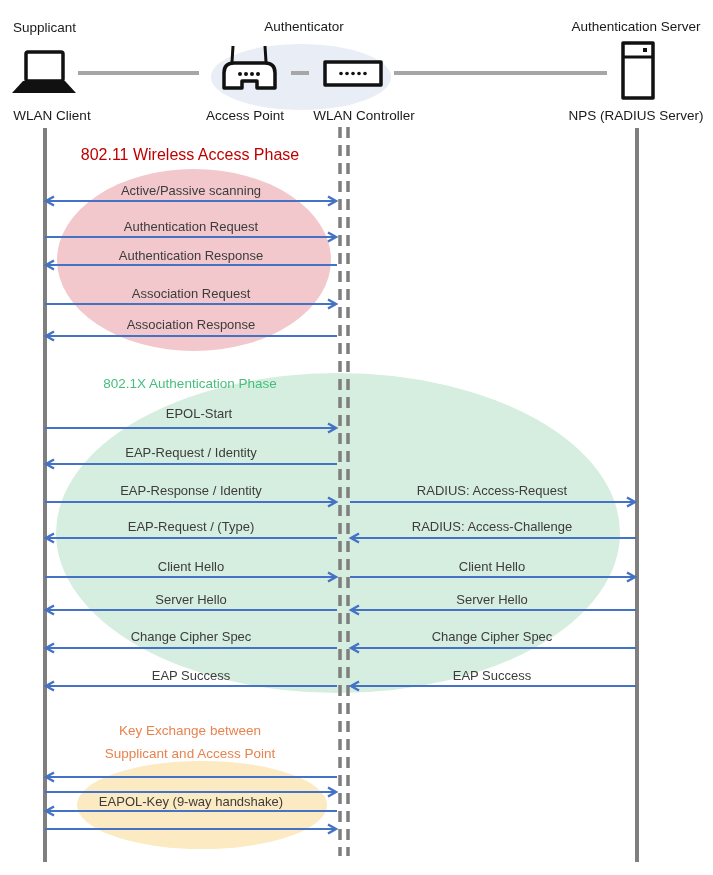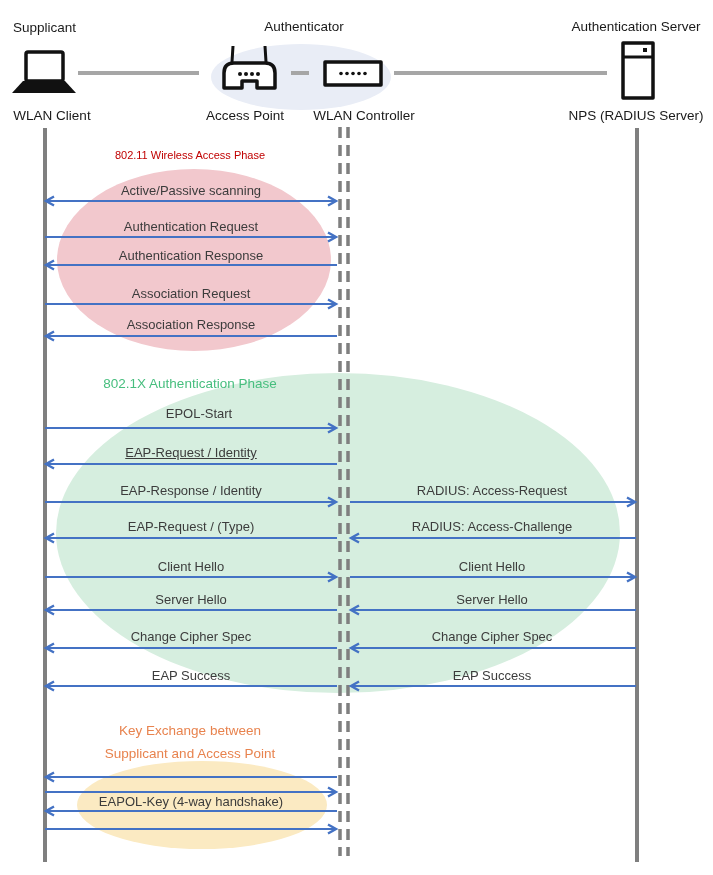--- a/index.html
+++ b/index.html
@@ -7,21 +7,21 @@
     position:relative;width:713px;height:875px;background:#ffffff;
     font-family:"Liberation Sans",sans-serif;overflow:hidden;
   }
   .diagram-svg{position:absolute;left:0;top:0;width:713px;height:875px;}
   .lbl{
     position:absolute;white-space:nowrap;font-size:13px;color:#3C3C3C;
     transform:translateX(-50%);line-height:16px;
   }
   .hdr{font-size:13.5px;color:#1a1a1a;}
   .left-anchor{transform:none;}
-  .t-red{color:#C00000;font-size:11px;text-align:center;}
+  .t-red{color:#C00000;font-size:16px;text-align:center;}
   .t-green{color:#47BE7E;font-size:13.5px;}
   .t-orange{color:#E8834E;font-size:13.5px;text-align:right;}
   .arrow{stroke:#4472C4;stroke-width:2;}
   .lifeline{stroke:#7F7F7F;stroke-width:4;}
   .lifeline-dashed{stroke:#7F7F7F;stroke-width:3.5;stroke-dasharray:11 7;}
   .connector{stroke:#A6A6A6;stroke-width:4;}
   .icon-stroke{fill:#ffffff;stroke:#111111;stroke-width:3.5;stroke-linejoin:round;}
 </style>
 </head>
 <body>
@@ -132,32 +132,32 @@
 
   <div class="lbl t-red" style="left:190px;top:147px;">802.11 Wireless Access Phase</div>
   <div class="lbl" style="left:191px;top:183px;">Active/Passive scanning</div>
   <div class="lbl" style="left:191px;top:219px;">Authentication Request</div>
   <div class="lbl" style="left:191px;top:248px;">Authentication Response</div>
   <div class="lbl" style="left:191px;top:286px;">Association Request</div>
   <div class="lbl" style="left:191px;top:317px;">Association Response</div>
 
   <div class="lbl t-green" style="left:190px;top:376px;">802.1X Authentication Phase</div>
   <div class="lbl" style="left:191px;top:406px;padding-left:16px;">EPOL-Start</div>
-  <div class="lbl" style="left:191px;top:445px;text-decoration:underline;">EAP-Request / Identity</div>
+  <div class="lbl" style="left:191px;top:445px;">EAP-Request / Identity</div>
   <div class="lbl" style="left:191px;top:483px;">EAP-Response / Identity</div>
   <div class="lbl" style="left:191px;top:519px;">EAP-Request / (Type)</div>
   <div class="lbl" style="left:191px;top:559px;">Client Hello</div>
   <div class="lbl" style="left:191px;top:592px;">Server Hello</div>
   <div class="lbl" style="left:191px;top:629px;">Change Cipher Spec</div>
   <div class="lbl" style="left:191px;top:668px;">EAP Success</div>
 
   <div class="lbl" style="left:492px;top:483px;text-align:center;">RADIUS: Access-Request</div>
   <div class="lbl" style="left:492px;top:519px;">RADIUS: Access-Challenge</div>
   <div class="lbl" style="left:492px;top:559px;">Client Hello</div>
   <div class="lbl" style="left:492px;top:592px;">Server Hello</div>
   <div class="lbl" style="left:492px;top:629px;">Change Cipher Spec</div>
   <div class="lbl" style="left:492px;top:668px;">EAP Success</div>
 
   <div class="lbl t-orange" style="left:190px;top:723px;">Key Exchange between</div>
   <div class="lbl t-orange" style="left:190px;top:746px;">Supplicant and Access Point</div>
-  <div class="lbl" style="left:191px;top:794px;">EAPOL-Key (4-way handshake)</div>
+  <div class="lbl" style="left:191px;top:794px;">EAPOL-Key (9-way handshake)</div>
 
 </div>
 
 </body></html>

